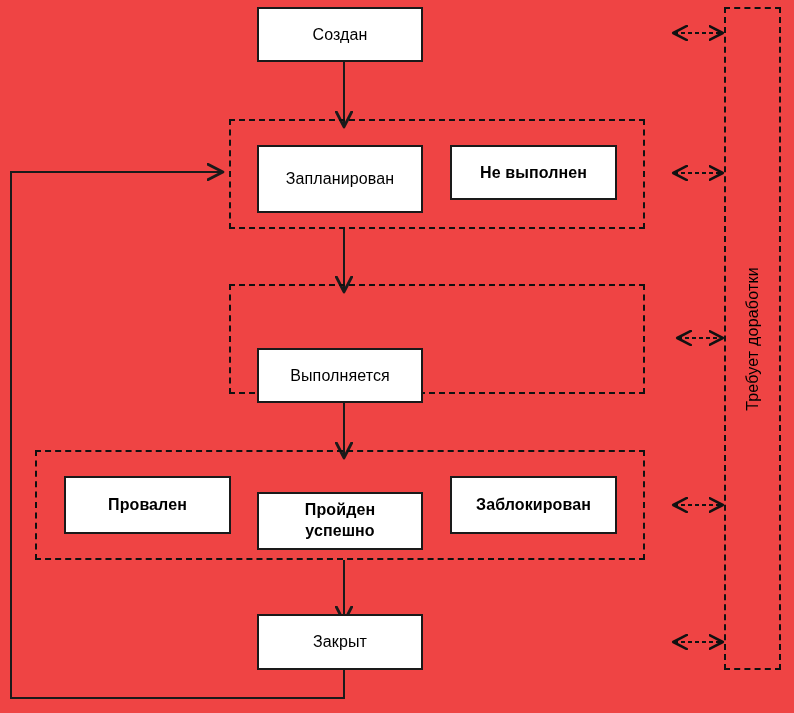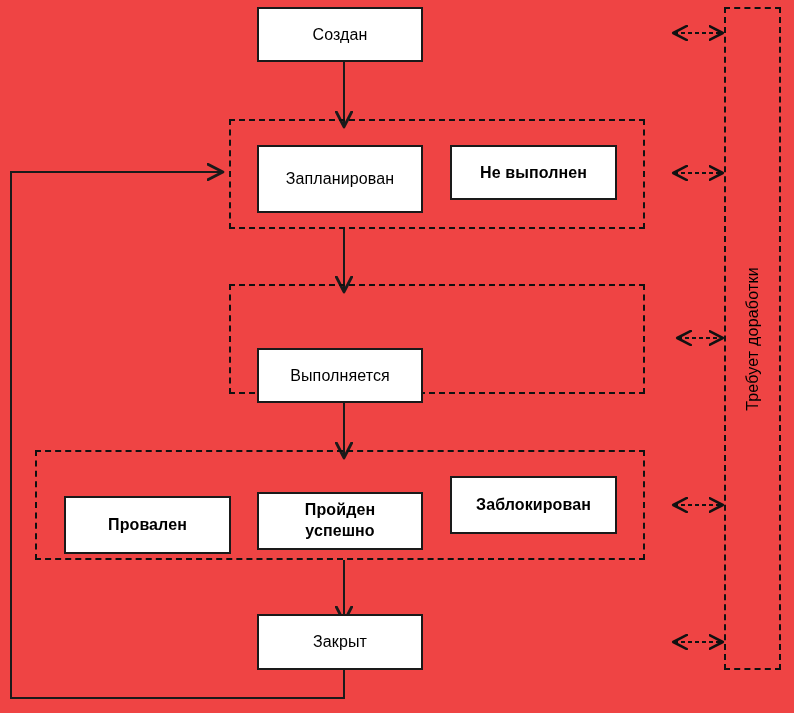--- a/index.html
+++ b/index.html
@@ -115,21 +115,21 @@
 
   <div class="state-box bold" style="left:450px; top:145px; width:167px; height:55px;">
     <span>Не выполнен</span>
   </div>
 
   <div class="state-box" style="left:257px; top:310px; width:166px; height:55px;margin-top:38px;">
     <span>Выполняется</span>
   </div>
 
 
-  <div class="state-box bold" style="left:64px; top:496px; width:167px; height:58px;">
+  <div class="state-box bold" style="left:64px; top:476px; width:167px; height:58px;">
     <span>Провален</span>
   </div>
 
   <div class="state-box bold two-line" style="left:257px; top:476px; width:166px; height:58px;">
     <span style="white-space:pre-line;">Пройден
 успешно</span>
   </div>
 
   <div class="state-box bold" style="left:450px; top:476px; width:167px; height:58px;">
     <span>Заблокирован</span>

